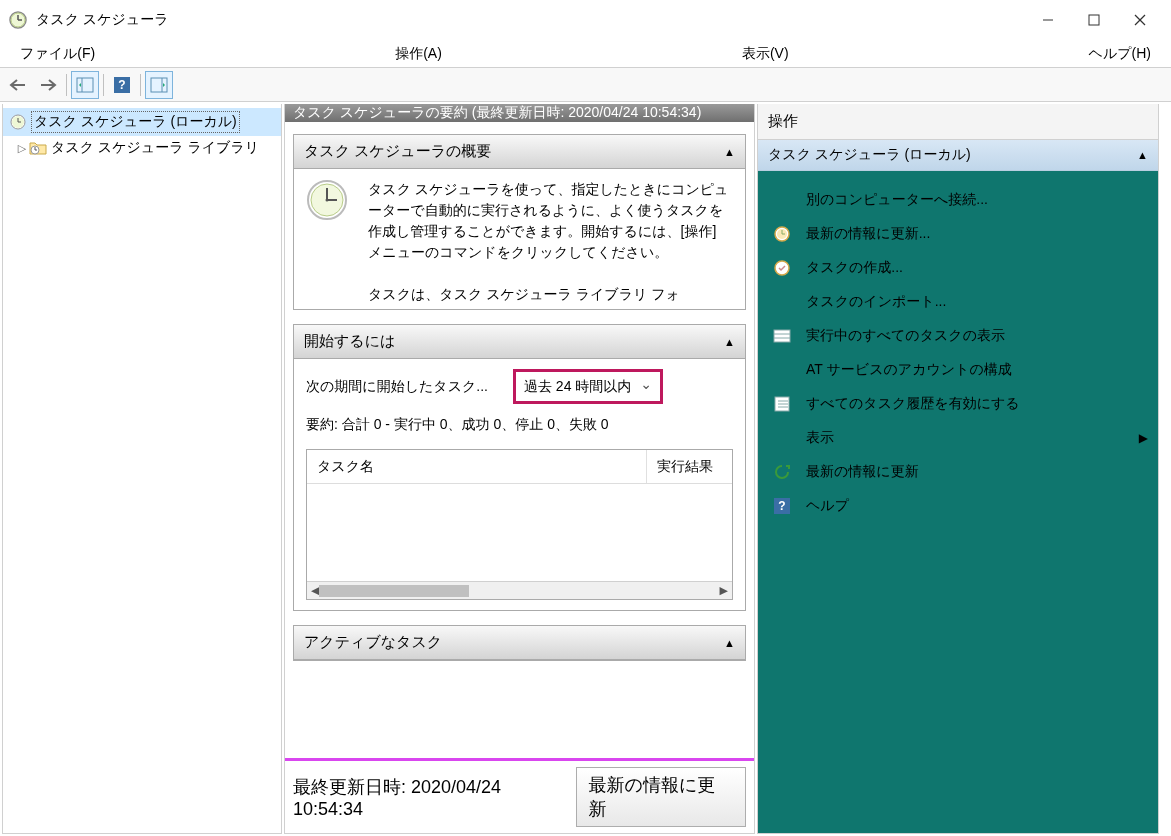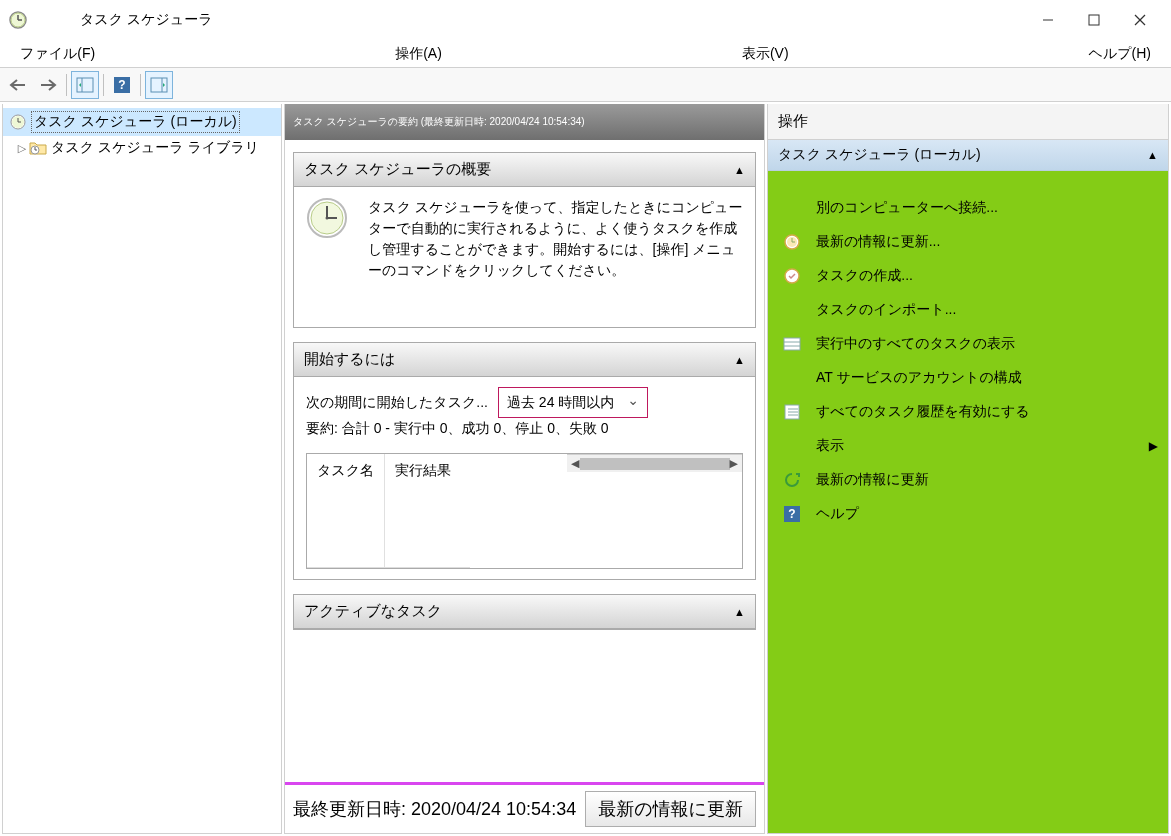--- a/index.html
+++ b/index.html
@@ -11,21 +11,20 @@
   height: 836px;
   overflow: hidden;
   display: flex;
   flex-direction: column;
 }
 .titlebar {
   height: 40px;
   display: flex;
   align-items: center;
   padding: 0 8px;
-  gap: 44px;
 }
 .titlebar .app-icon {
   width: 20px; height: 20px;
   margin-right: 8px;
 }
 .titlebar .title { font-size: 14px; }
 .winctrls { margin-left: auto; display: flex; }
 .winctrls .ctrl {
   width: 46px; height: 32px;
   display: flex; align-items: center; justify-content: center;
@@ -107,22 +106,22 @@
   flex-direction: column;
   border: 1px solid #d0d0d0;
   border-top: none;
   margin: 2px;
   background: #fff;
   overflow: hidden;
 }
 .mid-header {
   background: linear-gradient(#9a9a9a, #6f6f6f);
   color: #fff;
-  padding: 11px 8px;
-  font-size: 10px;
+  padding: 0 8px;
+  font-size: 14px;
 }
 .mid-scroll {
   flex: 1;
   overflow-y: scroll;
   padding: 12px 8px;
 }
 .mid-scroll::-webkit-scrollbar { width: 18px; }
 .mid-scroll::-webkit-scrollbar-track { background: #f0f0f0; border-left:1px solid #d0d0d0; }
 .mid-scroll::-webkit-scrollbar-thumb { background: #c0c0c0; }
 .mid-scroll::-webkit-scrollbar-button { background:#f0f0f0; height:18px; border:1px solid #d0d0d0; }
@@ -144,40 +143,41 @@
   padding: 10px 12px;
   font-size: 14px;
   line-height: 1.5;
 }
 .overview-row { display:flex; gap:20px; }
 .overview-row .clock { flex:0 0 42px; height:42px; }
 .overview-row .text { flex:1; }
 .select-row {
   display: flex;
   align-items: center;
-  gap: 10px;
+  gap: 25px;
+  margin-bottom: 10px;
 }
 .pseudo-select {
-  border: 1px solid #be185d;
+  border: 3px solid #be185d;
   padding: 4px 24px 4px 8px;
   position: relative;
   background: #fff;
   min-width: 150px;
 }
 .pseudo-select::after {
   content: "⌄";
   position: absolute;
   right: 8px; top: 2px;
   color: #555;
 }
 .summary-line { font-size: 14px; margin-bottom: 14px; }
 .task-table {
   border: 1px solid #aaa;
-  height: 116px;
-  display: flex; flex-direction: row;
+  height: 151px;
+  display: flex; flex-direction: column;
 }
 .task-table .thdr {
   display: flex;
   border-bottom: 1px solid #ddd;
   background: #fff;
 }
 .task-table .thdr div {
   padding: 6px 10px;
   font-size: 14px;
   border-right: 1px solid #e0e0e0;
@@ -212,40 +212,40 @@
   border: 1px solid #adadad;
   background: linear-gradient(#fff,#e8e8e8);
   padding: 5px 12px;
 }
 .right-pane {
   width: 402px;
   display: flex;
   flex-direction: column;
   border: 1px solid #d0d0d0;
   border-top: none;
-  margin: 2px 2px 2px 0;
-  background: #84cc16;
+  margin: 2px 12px 2px 0;
+  background: #0f766e;
 }
 .right-header {
   background: #f4f4f4;
   padding: 8px 10px;
   font-size: 15px;
   border-bottom: 1px solid #d0d0d0;
 }
 .right-section-header {
   background: linear-gradient(#d8e7f5, #c0d6ea);
   padding: 6px 10px;
   font-size: 14px;
   display: flex;
   justify-content: space-between;
   align-items: center;
   border-bottom: 1px solid #b8cee0;
 }
 .right-section-header .caret { font-size: 11px; }
-.action-list { padding: 20px 0; }
+.action-list { padding: 12px 0; }
 .action-item {
   display: flex;
   align-items: center;
   padding: 7px 10px 7px 14px;
   font-size: 14px;
   gap: 14px;
 }
 .action-item .aicon {
   width: 20px; height: 20px;
   display: inline-flex;
@@ -373,20 +373,21 @@
                   <circle cx="21" cy="21" r="19" fill="#fff" stroke="#bbb" stroke-width="2"></circle>
                   <circle cx="21" cy="21" r="16" fill="#f2f8df" stroke="#b8cc88"></circle>
                   <line x1="21" y1="21" x2="21" y2="9" stroke="#555" stroke-width="2"></line>
                   <line x1="21" y1="21" x2="31" y2="21" stroke="#555" stroke-width="2"></line>
                   <circle cx="21" cy="21" r="1.5" fill="#555"></circle>
                 </svg>
             </span>
             <div class="text">
               <div>タスク スケジューラを使って、指定したときにコンピューターで自動的に実行されるように、よく使うタスクを作成し管理することができます。開始するには、[操作] メニューのコマンドをクリックしてください。</div>
               <br>
+              <div>タスクは、タスク スケジューラ ライブラリ フォ</div>
             </div>
           </div>
         </div>
       </div>
 
       <div class="section-box">
         <div class="section-header">
           <span>開始するには</span>
           <span class="caret">▲</span>
         </div>

